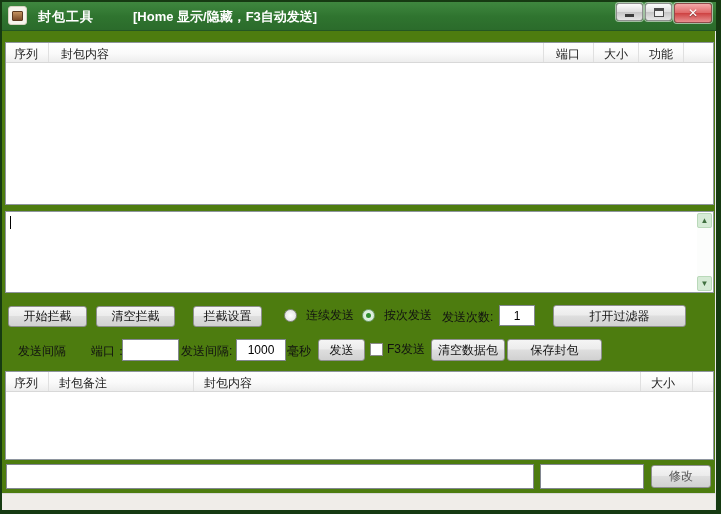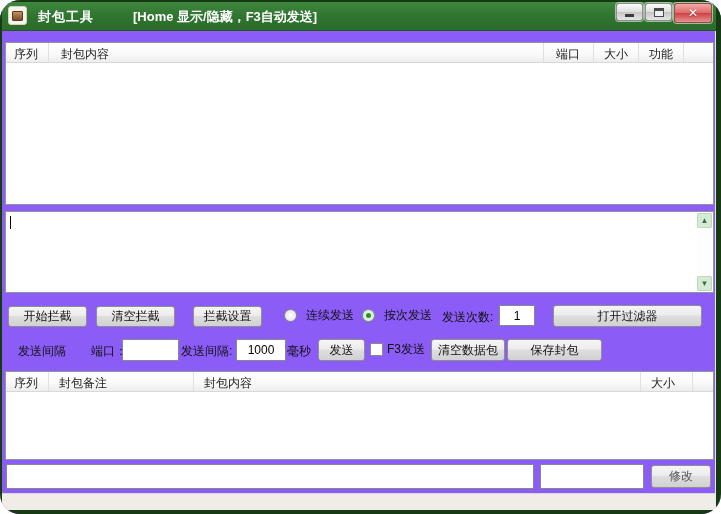--- a/index.html
+++ b/index.html
@@ -1,17 +1,17 @@
 <!DOCTYPE html>
 <html><head>
 <meta charset="utf-8">
 <style>
   * { margin:0; padding:0; box-sizing:border-box; }
   html,body { background:#ffffff; font-family:"Liberation Sans","DejaVu Sans",sans-serif; }
-  .window { position:relative; width:721px; height:514px; background:#8b5cf6; overflow:hidden;border-radius:20px; }
+  .window { position:relative; width:721px; height:514px; background:#4d7c0f; overflow:hidden; }
   .frame { position:absolute; inset:0; border:2px solid #163a12; border-right-width:5px; border-bottom-width:4px; pointer-events:none; z-index:60; }
   .frame-inner { position:absolute; top:31px; right:5px; bottom:4px; width:1px; background:#e8e8e8; z-index:59; }
 
   
   .titlebar { position:absolute; left:0; top:0; width:100%; height:31px;
       background:linear-gradient(#418a41,#2f742f 55%,#2b6b2b); border-bottom:1px solid #235723; }
   .app-icon { position:absolute; left:8px; top:6px; width:19px; height:19px; background:#f7f4ec;
       border-radius:3px; border:1px solid #d8d2c2; display:flex; align-items:center; justify-content:center; }
   .app-icon .box { width:11px; height:10px; background:linear-gradient(#c3905e,#7c4b28); border:1px solid #5d3a20; border-radius:1px; }
   .title   { position:absolute; left:38px;  top:8px; color:#fff; font-weight:bold; font-size:13px; letter-spacing:1px; }
@@ -56,21 +56,21 @@
   .btn { position:absolute; background:linear-gradient(#f5f5f5,#ececec 45%,#dedede 50%,#d1d1d1);
          border:1px solid #8e8f8f; border-radius:3px; font-size:12px; color:#111;
          display:flex; align-items:center; justify-content:center; cursor:default; }
   .tb  { position:absolute; border:1px solid #828790; background:#fff; font-size:12px; padding:0 4px;
          font-family:"Liberation Sans","DejaVu Sans",sans-serif; }
   .lbl { position:absolute; font-size:12px; color:#111; white-space:nowrap; }
 
   #b-start   { left:8px;   top:306px; width:79px;  height:21px; }
   #b-clearc  { left:96px;  top:306px; width:79px;  height:21px; }
   #b-capset  { left:193px; top:306px; width:69px;  height:21px; }
-  #b-filter  { left:553px; top:305px; width:149px; height:22px; }
+  #b-filter  { left:553px; top:305px; width:133px; height:22px; }
   #in-count  { left:499px; top:305px; width:36px;  height:21px; text-align:center; }
   #lb-count  { left:442px; top:309px; }
 
   .radio { position:absolute; top:307px; display:flex; align-items:center; gap:9px; font-size:12px; color:#111; }
   #r-cont  { left:284px; } #r-count { left:362px; }
   .rdot { width:13px; height:13px; border-radius:50%; border:1px solid #8a8a8a; background:radial-gradient(#ffffff,#dcdcdc); position:relative; }
   .rdot.sel { border-color:#76a076; background:radial-gradient(#ecf6ec,#cfe7cf); }
   .rdot.sel::after { content:""; position:absolute; left:3px; top:3px; width:5px; height:5px; border-radius:50%; background:#2f8f2f; }
 
   #lb-sendlist { left:18px;  top:343px; }

